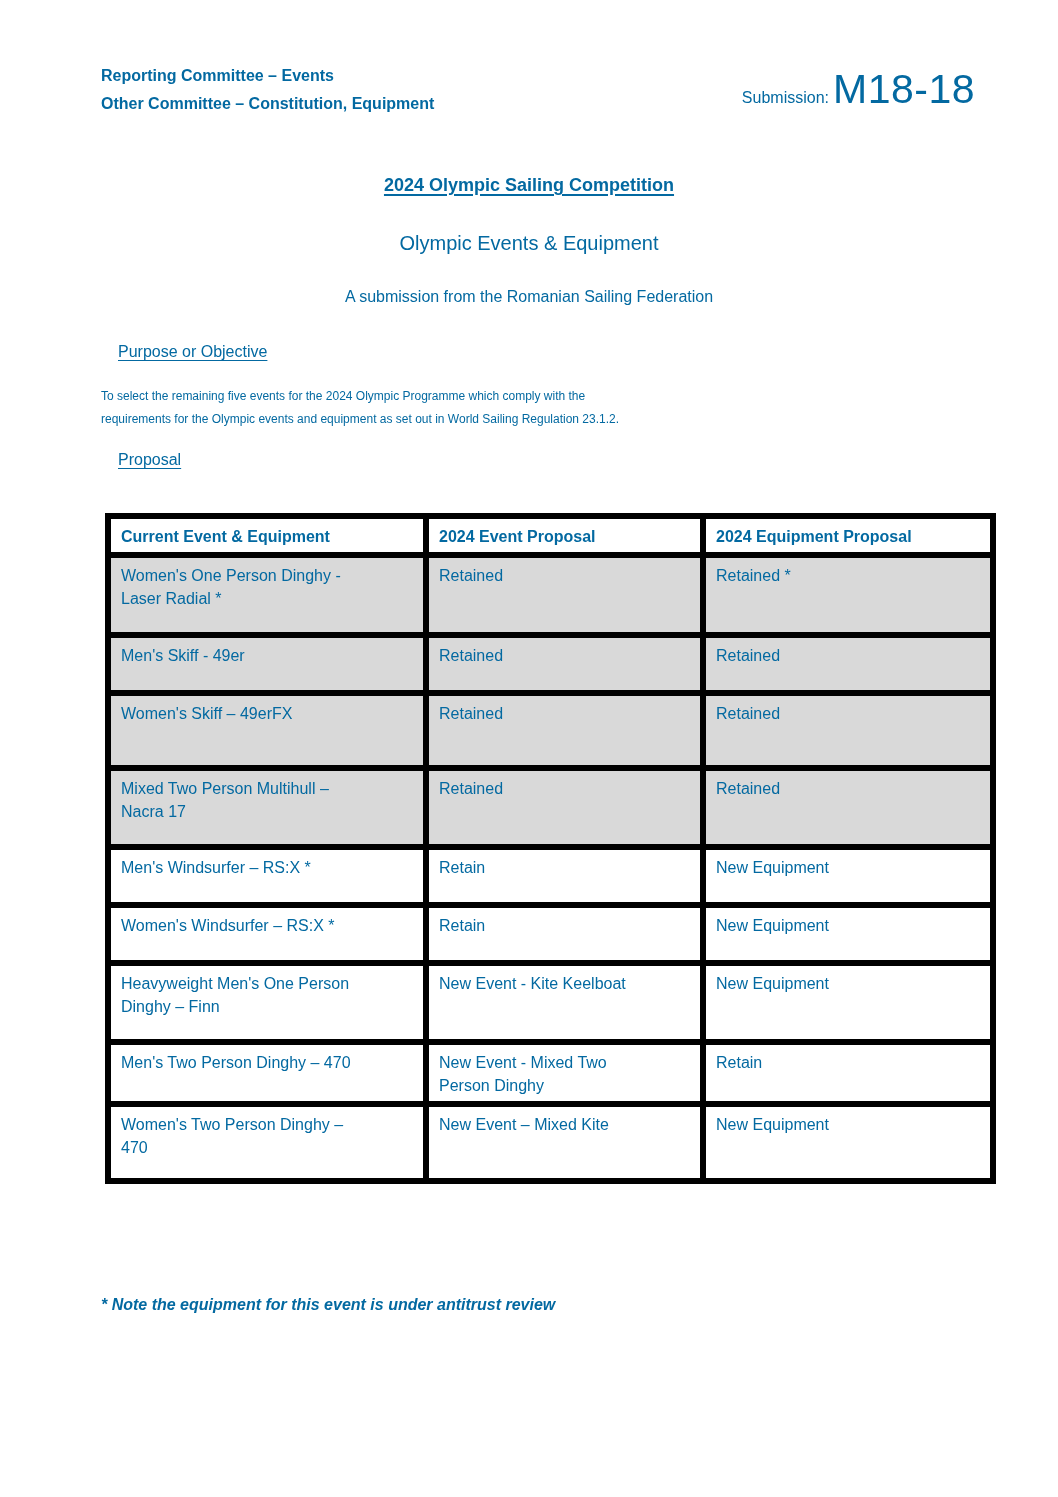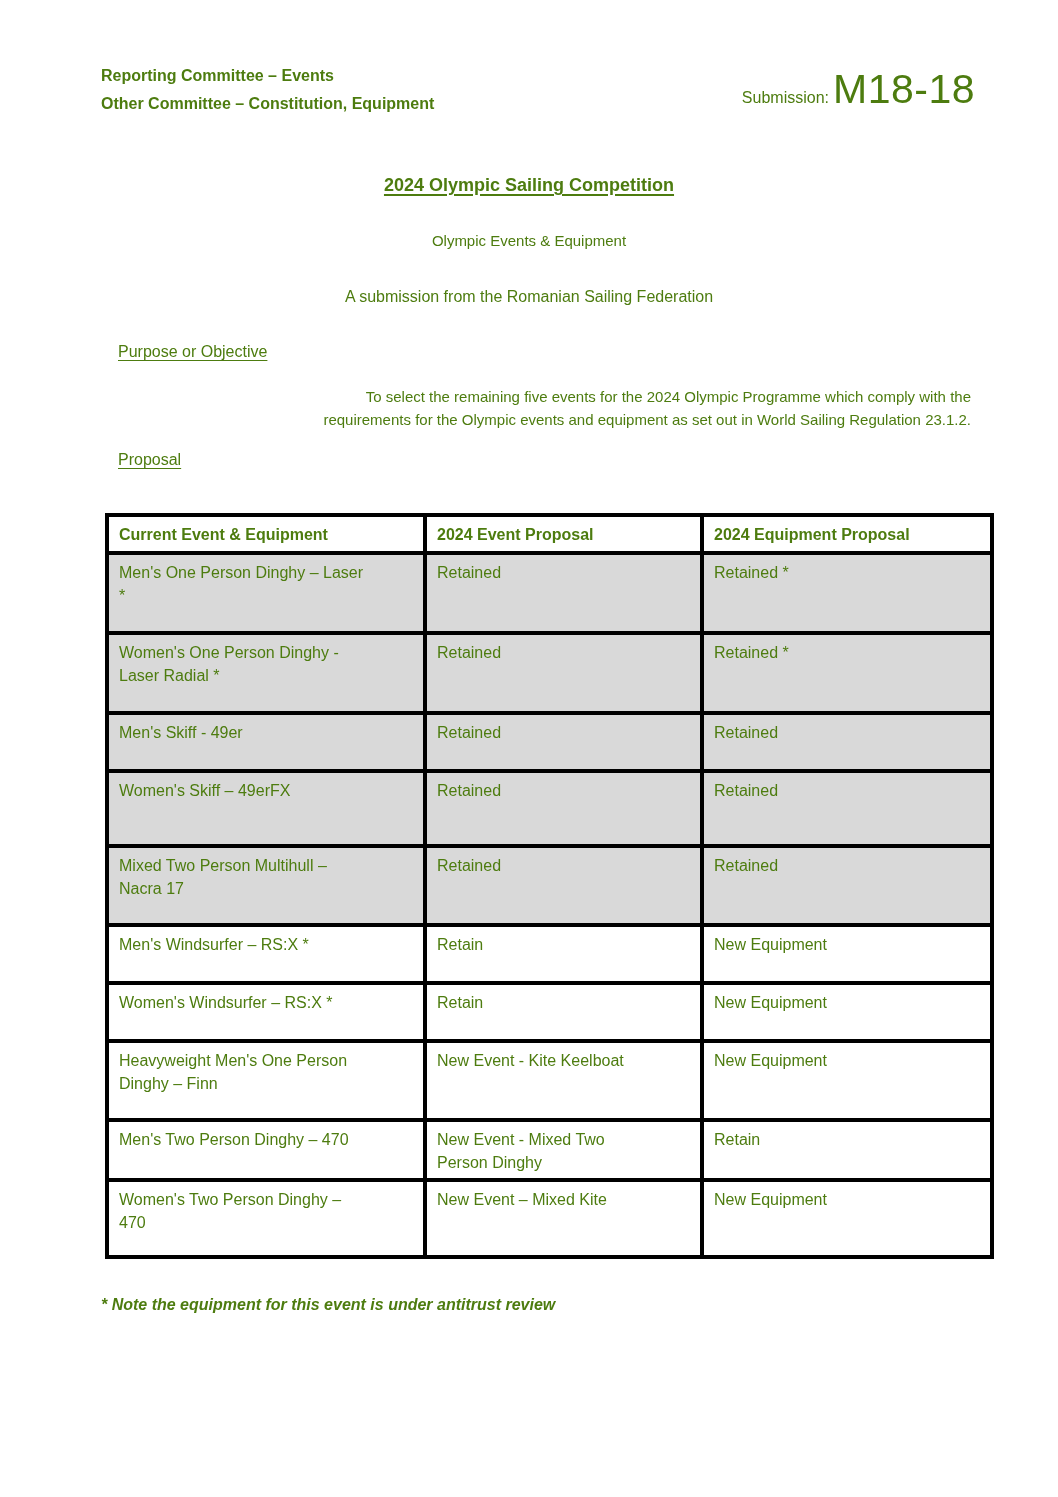--- a/index.html
+++ b/index.html
@@ -6,21 +6,21 @@
     margin: 0;
     padding: 0;
     background: #ffffff;
   }
   .page {
     position: relative;
     width: 1058px;
     height: 1497px;
     background: #ffffff;
     font-family: "Liberation Sans", sans-serif;
-    color: #4d7c0f;
+    color: #0369a1;
     overflow: hidden;
   }
   .hdr-left {
     position: absolute;
     left: 101px;
     top: 62px;
     font-size: 16px;
     font-weight: 700;
     line-height: 28px;
     white-space: nowrap;
@@ -45,51 +45,50 @@
   .doc-title {
     top: 175px;
     font-size: 18px;
     font-weight: 700;
   }
   .doc-title span {
     text-decoration: underline;
     text-decoration-thickness: 2px;
     text-underline-offset: 3px;
   }
-  .doc-subtitle { top: 232px; font-size: 15px; }
+  .doc-subtitle { top: 232px; font-size: 20px; }
   .doc-from     { top: 288px; font-size: 16px; }
   .heading {
     position: absolute;
     left: 118px;
     font-size: 16px;
     text-decoration: underline;
     text-underline-offset: 3px;
   }
   .purpose-heading  { top: 343px; }
   .proposal-heading { top: 451px; }
   .body-par {
     position: absolute;
     left: 101px;
     top: 385px;
     width: 870px;
-    font-size: 15px;
+    font-size: 12px;
     line-height: 23px;
     white-space: pre-line;
-    text-align: right;
   }
   table.proposal {
     position: absolute;
     left: 105px;
     top: 513px;
     width: 885px;
     border-collapse: collapse;
     table-layout: fixed;
   }
   table.proposal th, table.proposal td {
-    border: 4px solid #000000;
+    border: 6px solid #000000;
     vertical-align: top;
     padding: 6px 10px 4px 10px;
     font-size: 16px;
     line-height: 23px;
     text-align: left;
     white-space: pre-line;
     overflow: hidden;
   }
   table.proposal th {
     font-weight: 700;
@@ -144,26 +143,20 @@
     </colgroup>
     <thead>
       <tr style="height:38px">
         <th>Current Event &amp; Equipment</th>
         <th>2024 Event Proposal</th>
         <th>2024 Equipment Proposal</th>
       </tr>
     </thead>
     <tbody>
         <tr class="shaded" style="height: 80px;">
-          <td>Men's One Person Dinghy – Laser
-*</td>
-          <td>Retained</td>
-          <td>Retained *</td>
-        </tr>
-        <tr class="shaded" style="height: 80px;">
           <td>Women's One Person Dinghy -
 Laser Radial *</td>
           <td>Retained</td>
           <td>Retained *</td>
         </tr>
         <tr class="shaded" style="height: 58px;">
           <td>Men's Skiff - 49er</td>
           <td>Retained</td>
           <td>Retained</td>
         </tr>

